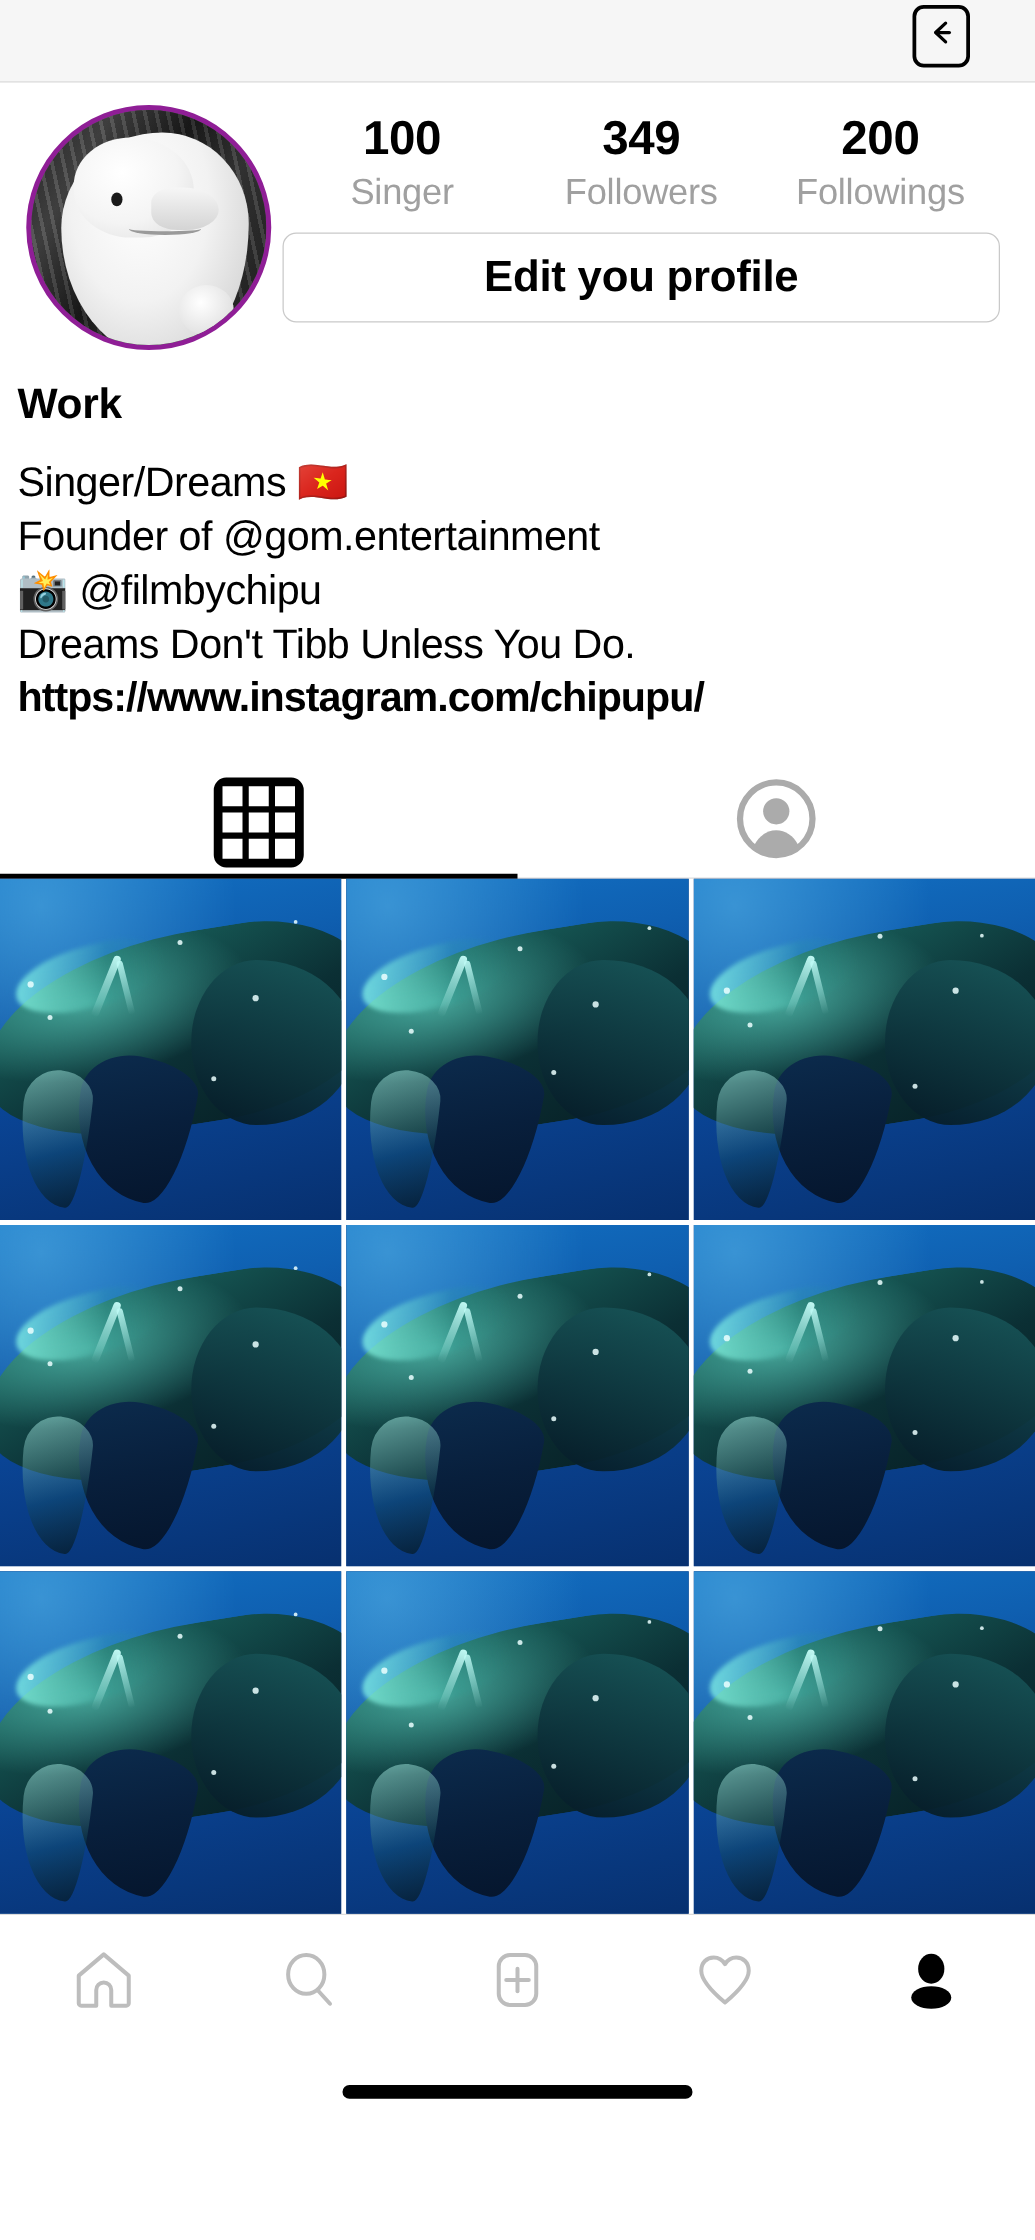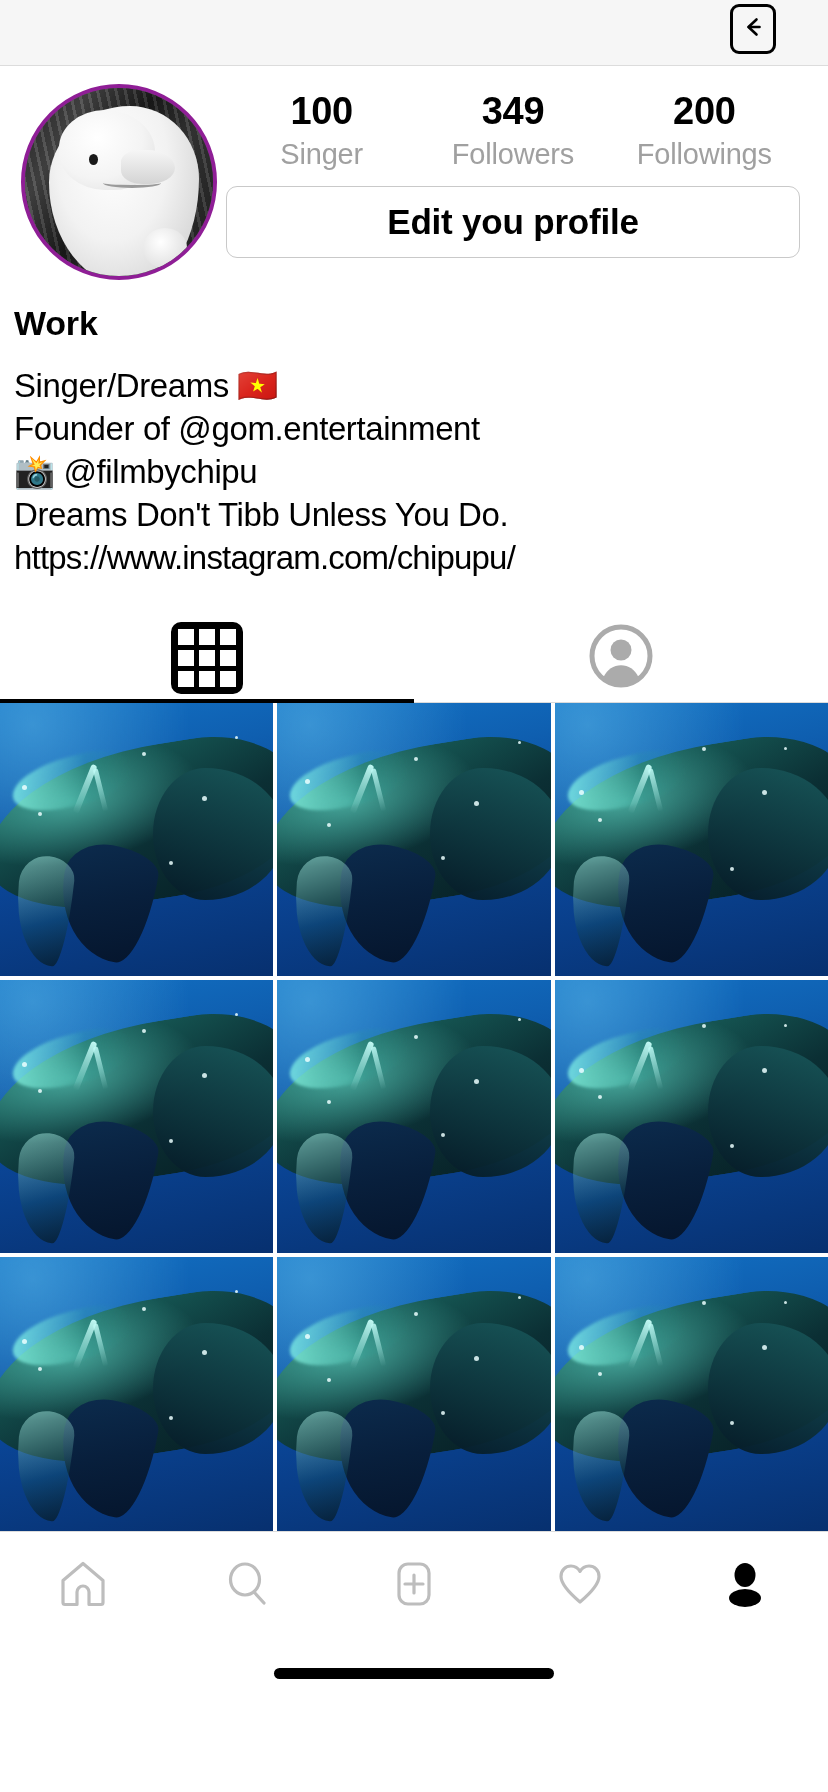--- a/index.html
+++ b/index.html
@@ -93,21 +93,21 @@
     margin-top:10px; height:72px; border:1.5px solid #c9c9c9; border-radius:11px;
     display:flex; align-items:center; justify-content:center; background:#fff;
   }
   .edit-btn span { font-size:35px; font-weight:700; color:#000; letter-spacing:-.2px; }
 
   
   .bio { padding:24px 18px 0 14px; }
   .bio-name { font-size:34px; font-weight:700; color:#000; letter-spacing:-.2px; }
   .bio-lines { margin-top:22px; }
   .bio-line { font-size:33px; color:#000; line-height:1.12; padding:3px 0; letter-spacing:-.4px; white-space:nowrap; }
-  .bio-line.url { letter-spacing:-.8px; }
+  .bio-line.url { letter-spacing:-.8px;font-weight:bold; }
 
   
   .tabs { display:flex; margin-top:34px; border-bottom:1px solid #dbdbdb; position:relative; }
   .tab { flex:1; height:88px; display:flex; align-items:center; justify-content:center; }
   .tab-underline { position:absolute; left:0; bottom:-1px; width:50%; height:4px; background:#000; }
   .grid-icon { width:72px; height:72px; border:7px solid #000; border-radius:10px; position:relative; background:#000; }
   .grid-icon i { position:absolute; background:#fff; }
   .grid-icon i.v1 { left:0; top:0; width:16px; height:16px; }
   .grid-icon i.v2 { left:21px; top:0; width:16px; height:16px; }
   .grid-icon i.v3 { left:42px; top:0; width:16px; height:16px; }

